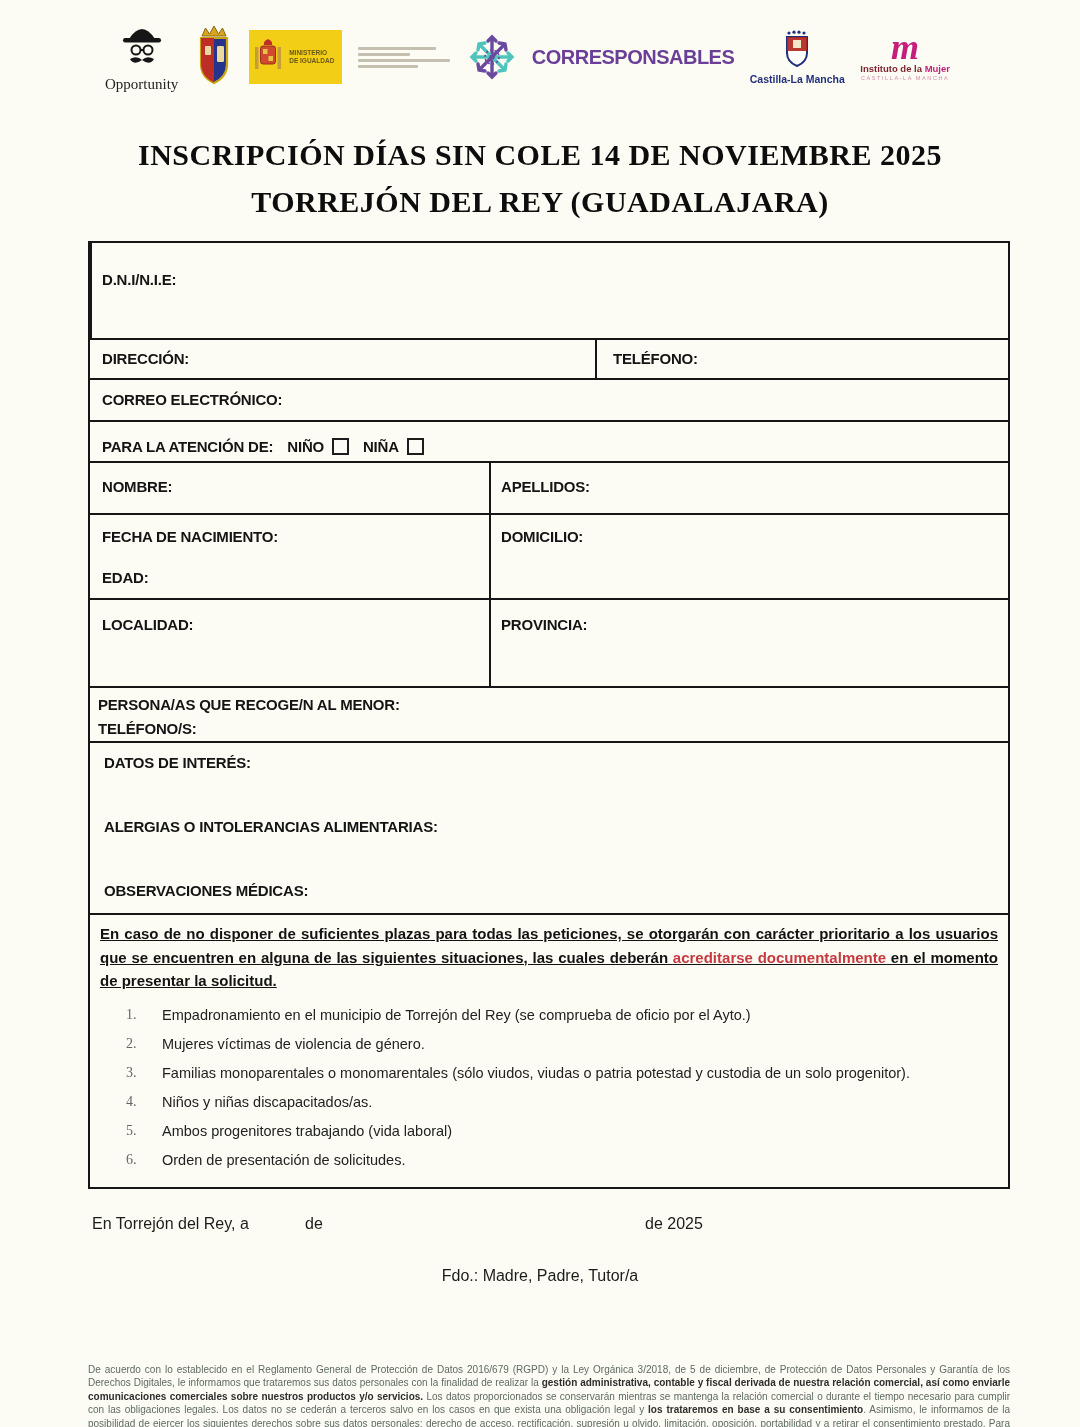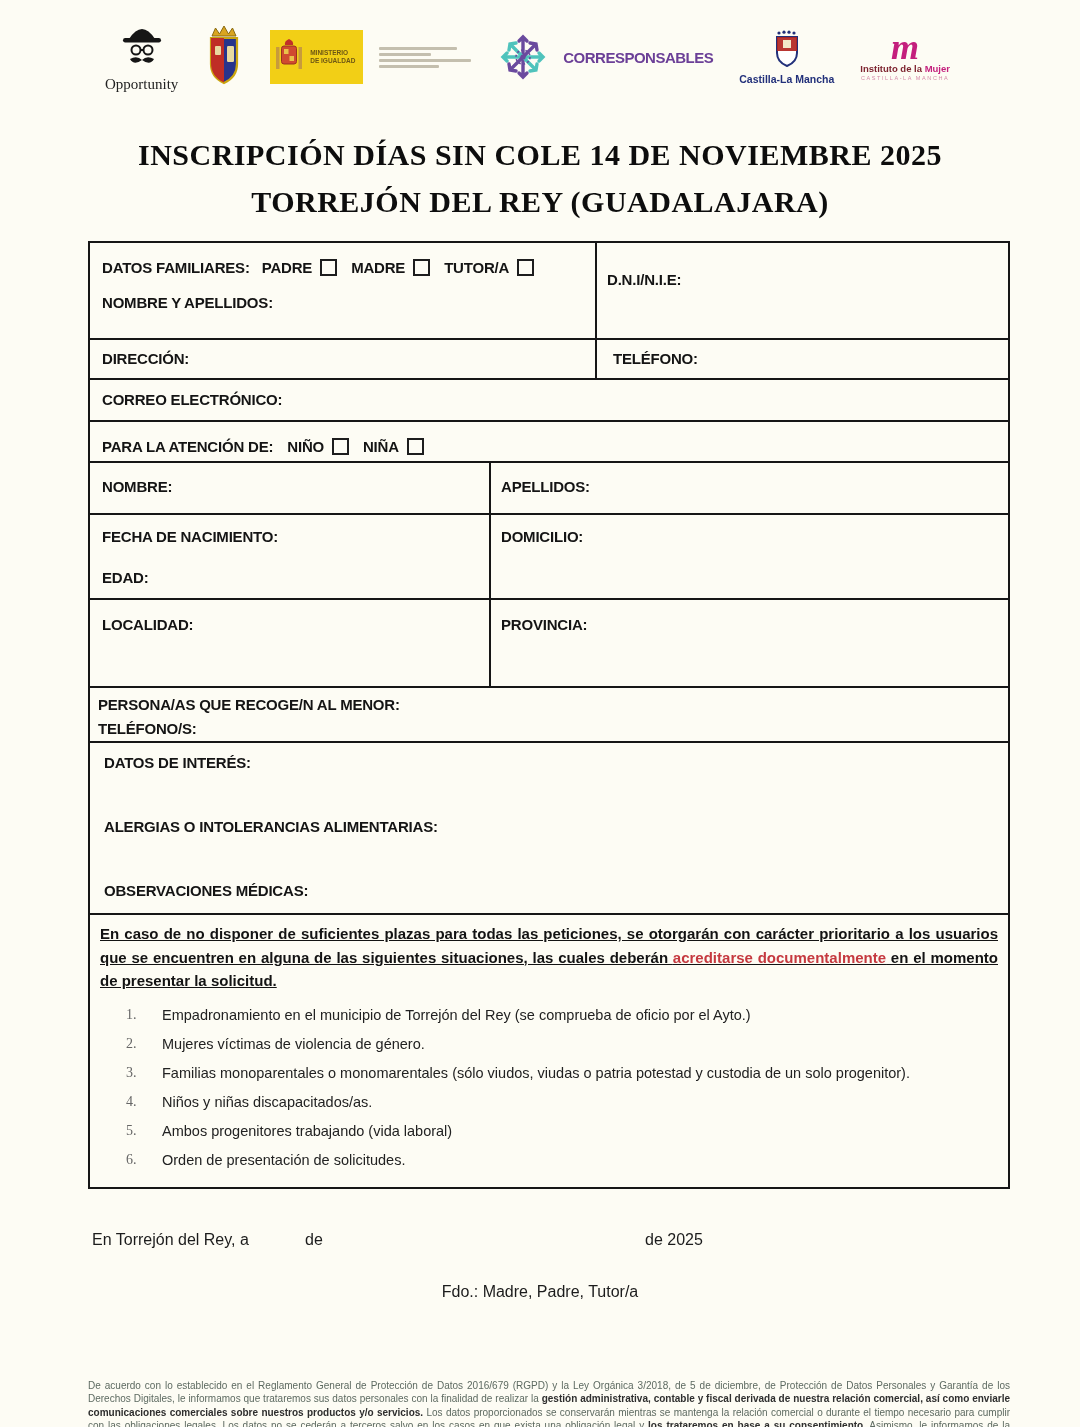--- a/index.html
+++ b/index.html
@@ -21,21 +21,21 @@
   }
   .logo { display:flex; flex-direction:column; align-items:center; justify-content:center; }
   .logo-opportunity .op-label { font-family:"Liberation Serif", serif; font-size:15px; color:#222; margin-top:2px; }
   .logo-row { display:flex; align-items:center; gap:8px; }
 
   .ministerio-box { background:#f2cf16; display:flex; align-items:center; gap:6px; padding:4px 8px 4px 4px; height:54px; }
   .ministerio-text { font-size:6.5px; font-weight:bold; color:#6e5714; line-height:1.3; }
   .grey-lines { display:flex; flex-direction:column; gap:3px; margin-left:8px; }
   .grey-lines div { height:3px; background:#c4bfae; border-radius:1px; }
 
-  .corr-label { font-size:15px; font-weight:bold; color:#6b3f97; letter-spacing:-0.5px; margin-left:6px; }
+  .corr-label { font-size:20px; font-weight:bold; color:#6b3f97; letter-spacing:-0.5px; margin-left:6px; }
 
   .clm-label { font-size:10.5px; font-weight:bold; color:#22307a; margin-top:3px; }
 
   .im-m { font-family:"Liberation Serif", serif; font-style:italic; font-size:36px; line-height:28px; color:#c41f7d; font-weight:bold; }
   .im-label { font-size:9.5px; font-weight:bold; color:#7e2430; margin-top:2px; }
   .im-label .pink { color:#c41f7d; }
   .im-sub { font-size:5.5px; letter-spacing:1.6px; color:#d58aa8; margin-top:1px; }
 
   
   .title {
@@ -99,21 +99,21 @@
   }
   .priority-intro .red { color:#c5393f; }
   ol.plist { list-style:none; margin:14px 0 4px 26px; }
   ol.plist li { display:flex; margin-bottom:13px; font-size:14.5px; color:#222; }
   ol.plist li .num {
     font-family:"Liberation Serif", serif; color:#666; width:36px;
     font-size:14px; flex:0 0 36px;
   }
 
   
-  .date-line { position:relative; margin:42px 0 0 88px; height:22px; font-size:16px; color:#1c1c1c; }
+  .date-line { position:relative; margin:26px 0 0 88px; height:22px; font-size:16px; color:#1c1c1c; }
   .date-line .p1 { position:absolute; left:4px; }
   .date-line .p2 { position:absolute; left:217px; }
   .date-line .p3 { position:absolute; left:557px; }
   .signature { text-align:center; margin-top:30px; font-size:16px; color:#1c1c1c; }
 
   
   .privacy {
     margin:78px 70px 0 88px; width:922px;
     font-size:10px; line-height:1.34; color:#5d6a61;
     text-align:justify;
@@ -214,34 +214,20 @@
   </div>
 
   <div class="title">
     <div>INSCRIPCIÓN DÍAS SIN COLE 14 DE NOVIEMBRE 2025</div>
     <div>TORREJÓN DEL REY (GUADALAJARA)</div>
   </div>
 
   <div class="ftable">
 
     <div class="frow r1">
-      <div class="fcell left">
-        <div class="inline-flex">
-          <span class="lbl">DATOS FAMILIARES:</span>
-          <span class="lbl" style="margin-left:12px">PADRE</span>
-          <span class="cb"></span>
-          <span class="lbl" style="margin-left:14px">MADRE</span>
-          <span class="cb"></span>
-          <span class="lbl" style="margin-left:14px">TUTOR/A</span>
-          <span class="cb"></span>
-        </div>
-        <div class="line2">
-          <span class="lbl">NOMBRE Y APELLIDOS:</span>
-        </div>
-      </div>
       <div class="fcell right">
         <span class="lbl">D.N.I/N.I.E:</span>
       </div>
     </div>
 
     <div class="frow r2">
       <div class="fcell left">
         <span class="lbl">DIRECCIÓN:</span>
       </div>
       <div class="fcell right">

